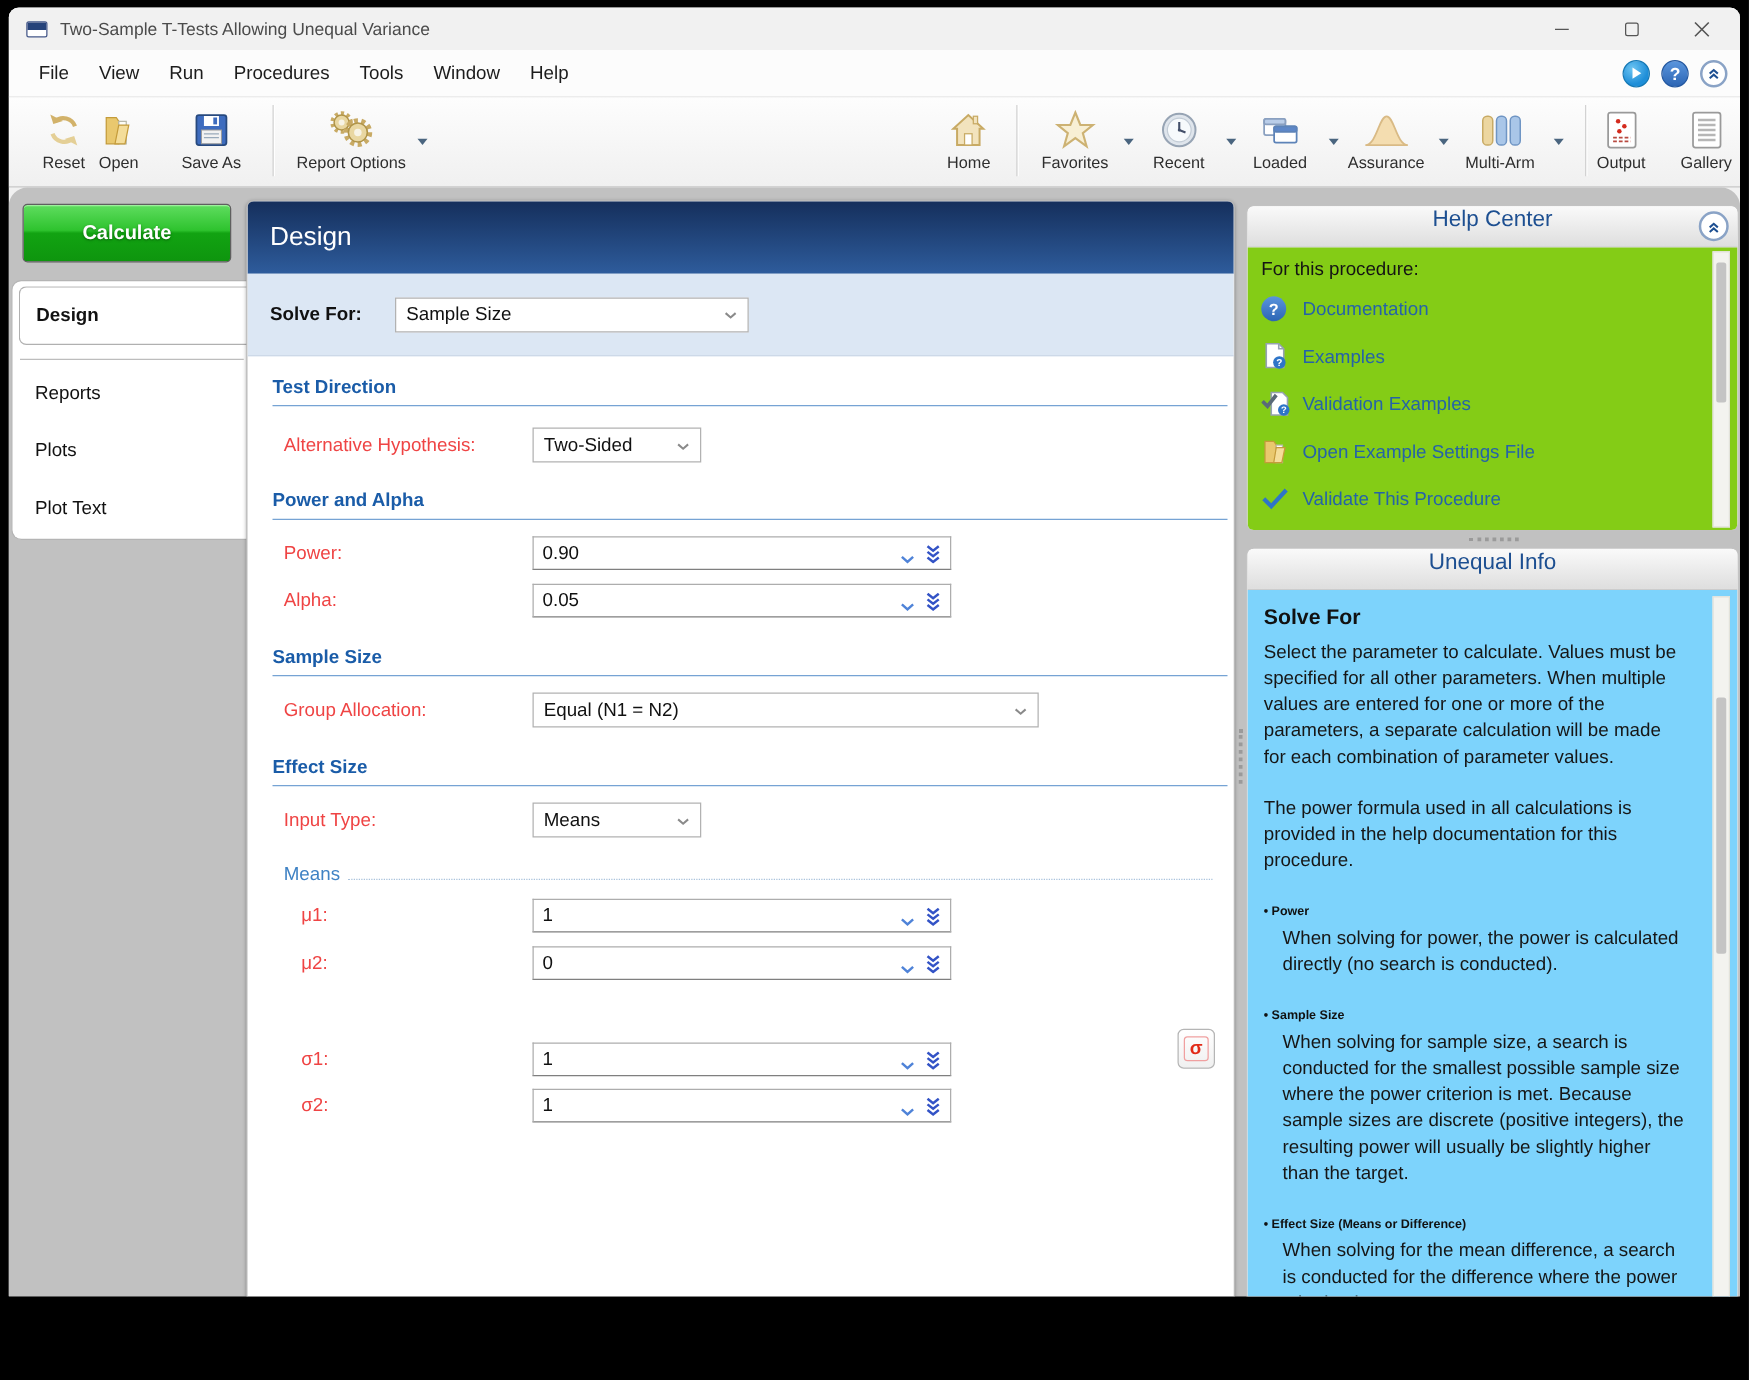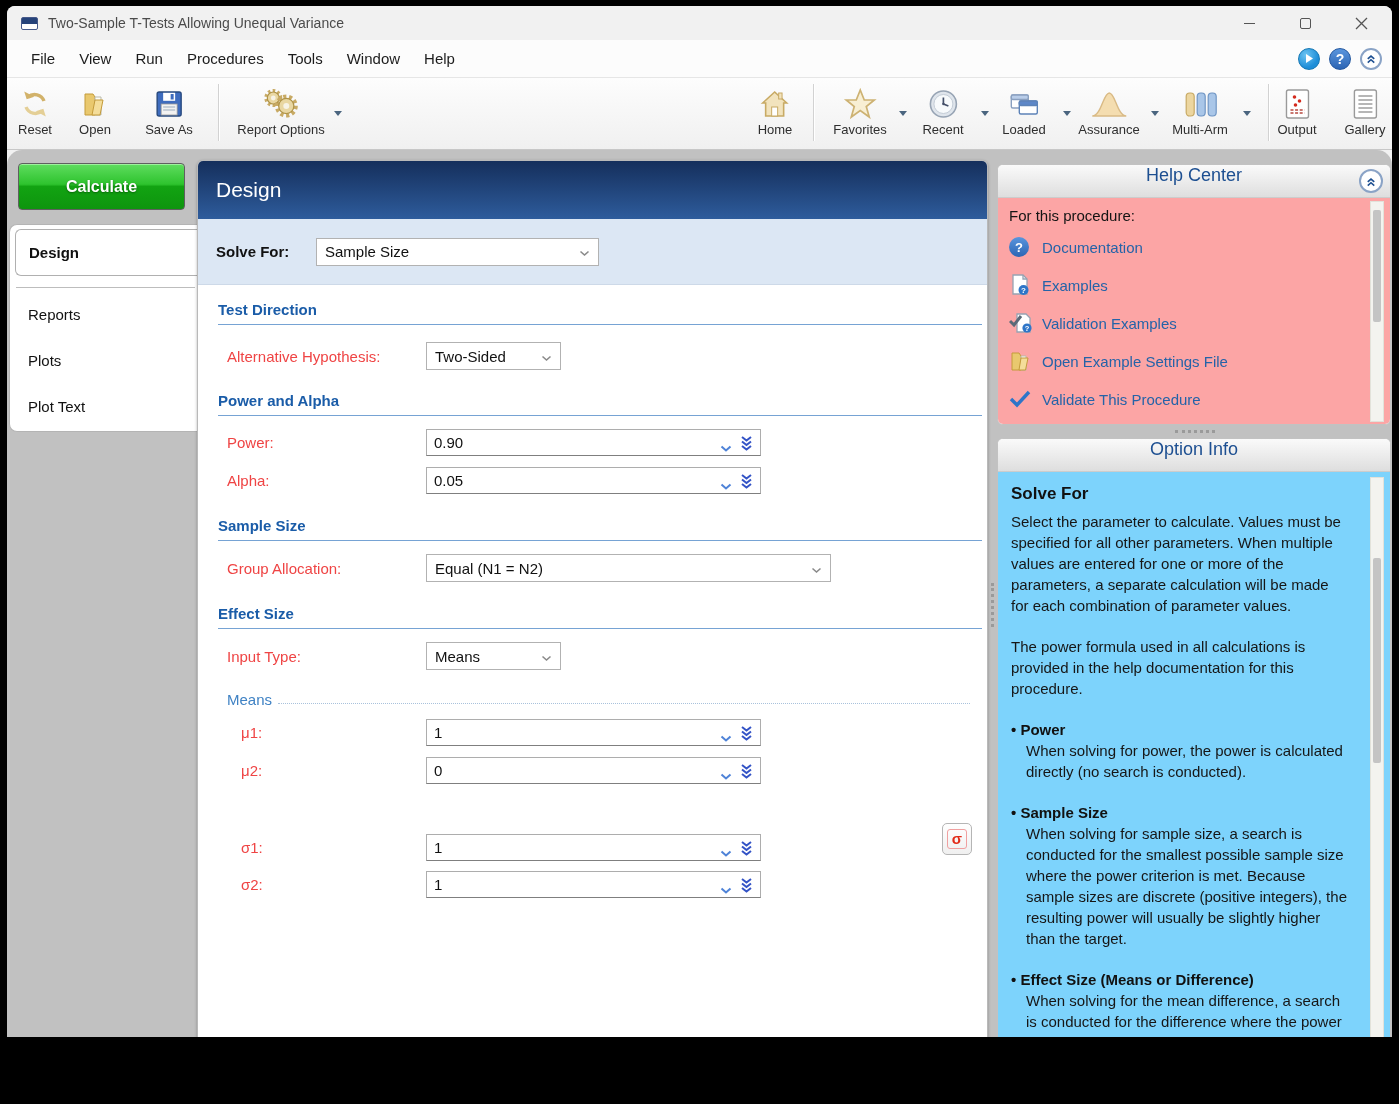--- a/index.html
+++ b/index.html
@@ -73,36 +73,36 @@
   .v-grip { position:absolute; left:984px; top:433px; height:44px; border-left:3px dotted #9a9a9a; }
   .h-grip { position:absolute; left:1168px; top:280px; width:40px; border-top:3px dotted #9a9a9a; }
 
   
   .side-panel { position:absolute; left:990px; width:394px; border:1px solid #c2c2c2; border-radius:6px; overflow:hidden; background:#fff; }
   .panel-hd { height:33px; background:linear-gradient(#fafafa, #dedede); border-bottom:1px solid #cccccc; display:flex; align-items:flex-start; justify-content:center; position:relative; }
   .panel-title { color:#1d4f91; font-size:18px; }
   .hd-collapse { position:absolute; right:7px; top:4px; width:24px; height:24px; border-radius:50%; background:#fff; border:2px solid #8aa3c6; display:flex; align-items:center; justify-content:center; cursor:pointer; }
 
   .help-panel { top:14px; height:261px; }
-  .hc-body { position:relative; height:227px; background:#fca5a5; padding:9px 0 0 11px; }
+  .hc-body { position:relative; height:227px; background:#84cc16; padding:9px 0 0 11px; }
   .hc-intro { font-size:15px; color:#141414; margin-bottom:4px; }
   .hc-link { display:flex; align-items:center; height:38px; cursor:pointer; }
   .hc-ic { width:33px; display:flex; align-items:center; justify-content:flex-start; }
   .hc-label { font-size:15px; color:#2563a8; }
   .doc-circle { width:20px; height:20px; border-radius:50%; background:linear-gradient(#5a95dd,#2c65b4); color:#fff; font-size:13px; font-weight:bold; display:flex; align-items:center; justify-content:center; }
 
   .vscroll { position:absolute; width:14px; background:#f3f3ef; border:1px solid #e2e2da; }
   .vthumb { position:absolute; left:2px; width:8px; background:#c4c4c4; border-radius:2px; }
 
   .option-panel { top:288px; height:646px; }
   .oi-body { position:relative; height:612px; background:#7dd3fc; padding:10px 40px 0 13px; overflow:hidden; }
   .oi-head { font-size:17px; font-weight:bold; color:#111; margin:2px 0 7px; }
   .oi-p { font-size:15px; line-height:21px; color:#161616; margin-bottom:20px; }
   .oi-bullet { margin-bottom:20px; }
-  .oi-bt { font-size:15px; font-weight:bold; color:#111; line-height:21px; }
+  .oi-bt { font-size:10px; font-weight:bold; color:#111; line-height:21px; }
   .oi-bt::before { content:"• "; }
   .oi-btx { font-size:15px; line-height:21px; color:#161616; margin-left:15px; }
 </style>
 </head>
 <body>
 
 <div class="window">
 
   <div class="titlebar">
     <div class="app-icon"></div>
@@ -141,21 +141,21 @@
         </div>
       <div class="mr-circle chev-circle">
         <svg width="14" height="13" viewBox="0 0 16 16">
             <path d="M4 8.5 L8 5 L12 8.5 M4 13 L8 9.5 L12 13" fill="none" stroke="#1d4f91" stroke-width="2"></path>
           </svg>
       </div>
     </div>
   </div>
 
   <div class="toolbar">
-    <div class="tb-item" style="left:28px">
+    <div class="tb-item" style="left:44px">
       <div class="tb-icon">
         <svg width="32" height="32" viewBox="0 0 32 32">
             <path d="M25 13 A10 10 0 0 0 9 9" fill="none" stroke="#d2b26a" stroke-width="3.4"></path>
             <path d="M7 3 L7 11 L15 11 Z" fill="#d2b26a" transform="rotate(-18 8 9)"></path>
             <path d="M7 19 A10 10 0 0 0 23 23" fill="none" stroke="#e4cf96" stroke-width="3.4"></path>
             <path d="M25 29 L25 21 L17 21 Z" fill="#e4cf96" transform="rotate(-18 24 23)"></path>
           </svg>
       </div>
       <div class="tb-label">Reset</div>
     </div>
@@ -492,21 +492,21 @@
           <span class="hc-label">Validate This Procedure</span>
         </div>
         <div class="vscroll" style="right:6px; top:3px; bottom:3px">
           <div class="vthumb" style="top:8px; height:112px"></div>
         </div>
       </div>
     </div>
 
     <div class="side-panel option-panel">
       <div class="panel-hd">
-        <div class="panel-title">Option Info</div>
+        <div class="panel-title">Unequal Info</div>
       </div>
       <div class="oi-body">
         <div class="oi-head">Solve For</div>
         <p class="oi-p">Select the parameter to calculate. Values must be specified for all other parameters. When multiple values are entered for one or more of the parameters, a separate calculation will be made for each combination of parameter values.</p>
         <p class="oi-p">The power formula used in all calculations is provided in the help documentation for this procedure.</p>
         <div class="oi-bullet">
           <div class="oi-bt">Power</div>
           <div class="oi-btx">When solving for power, the power is calculated directly (no search is conducted).</div>
         </div>
         <div class="oi-bullet">

